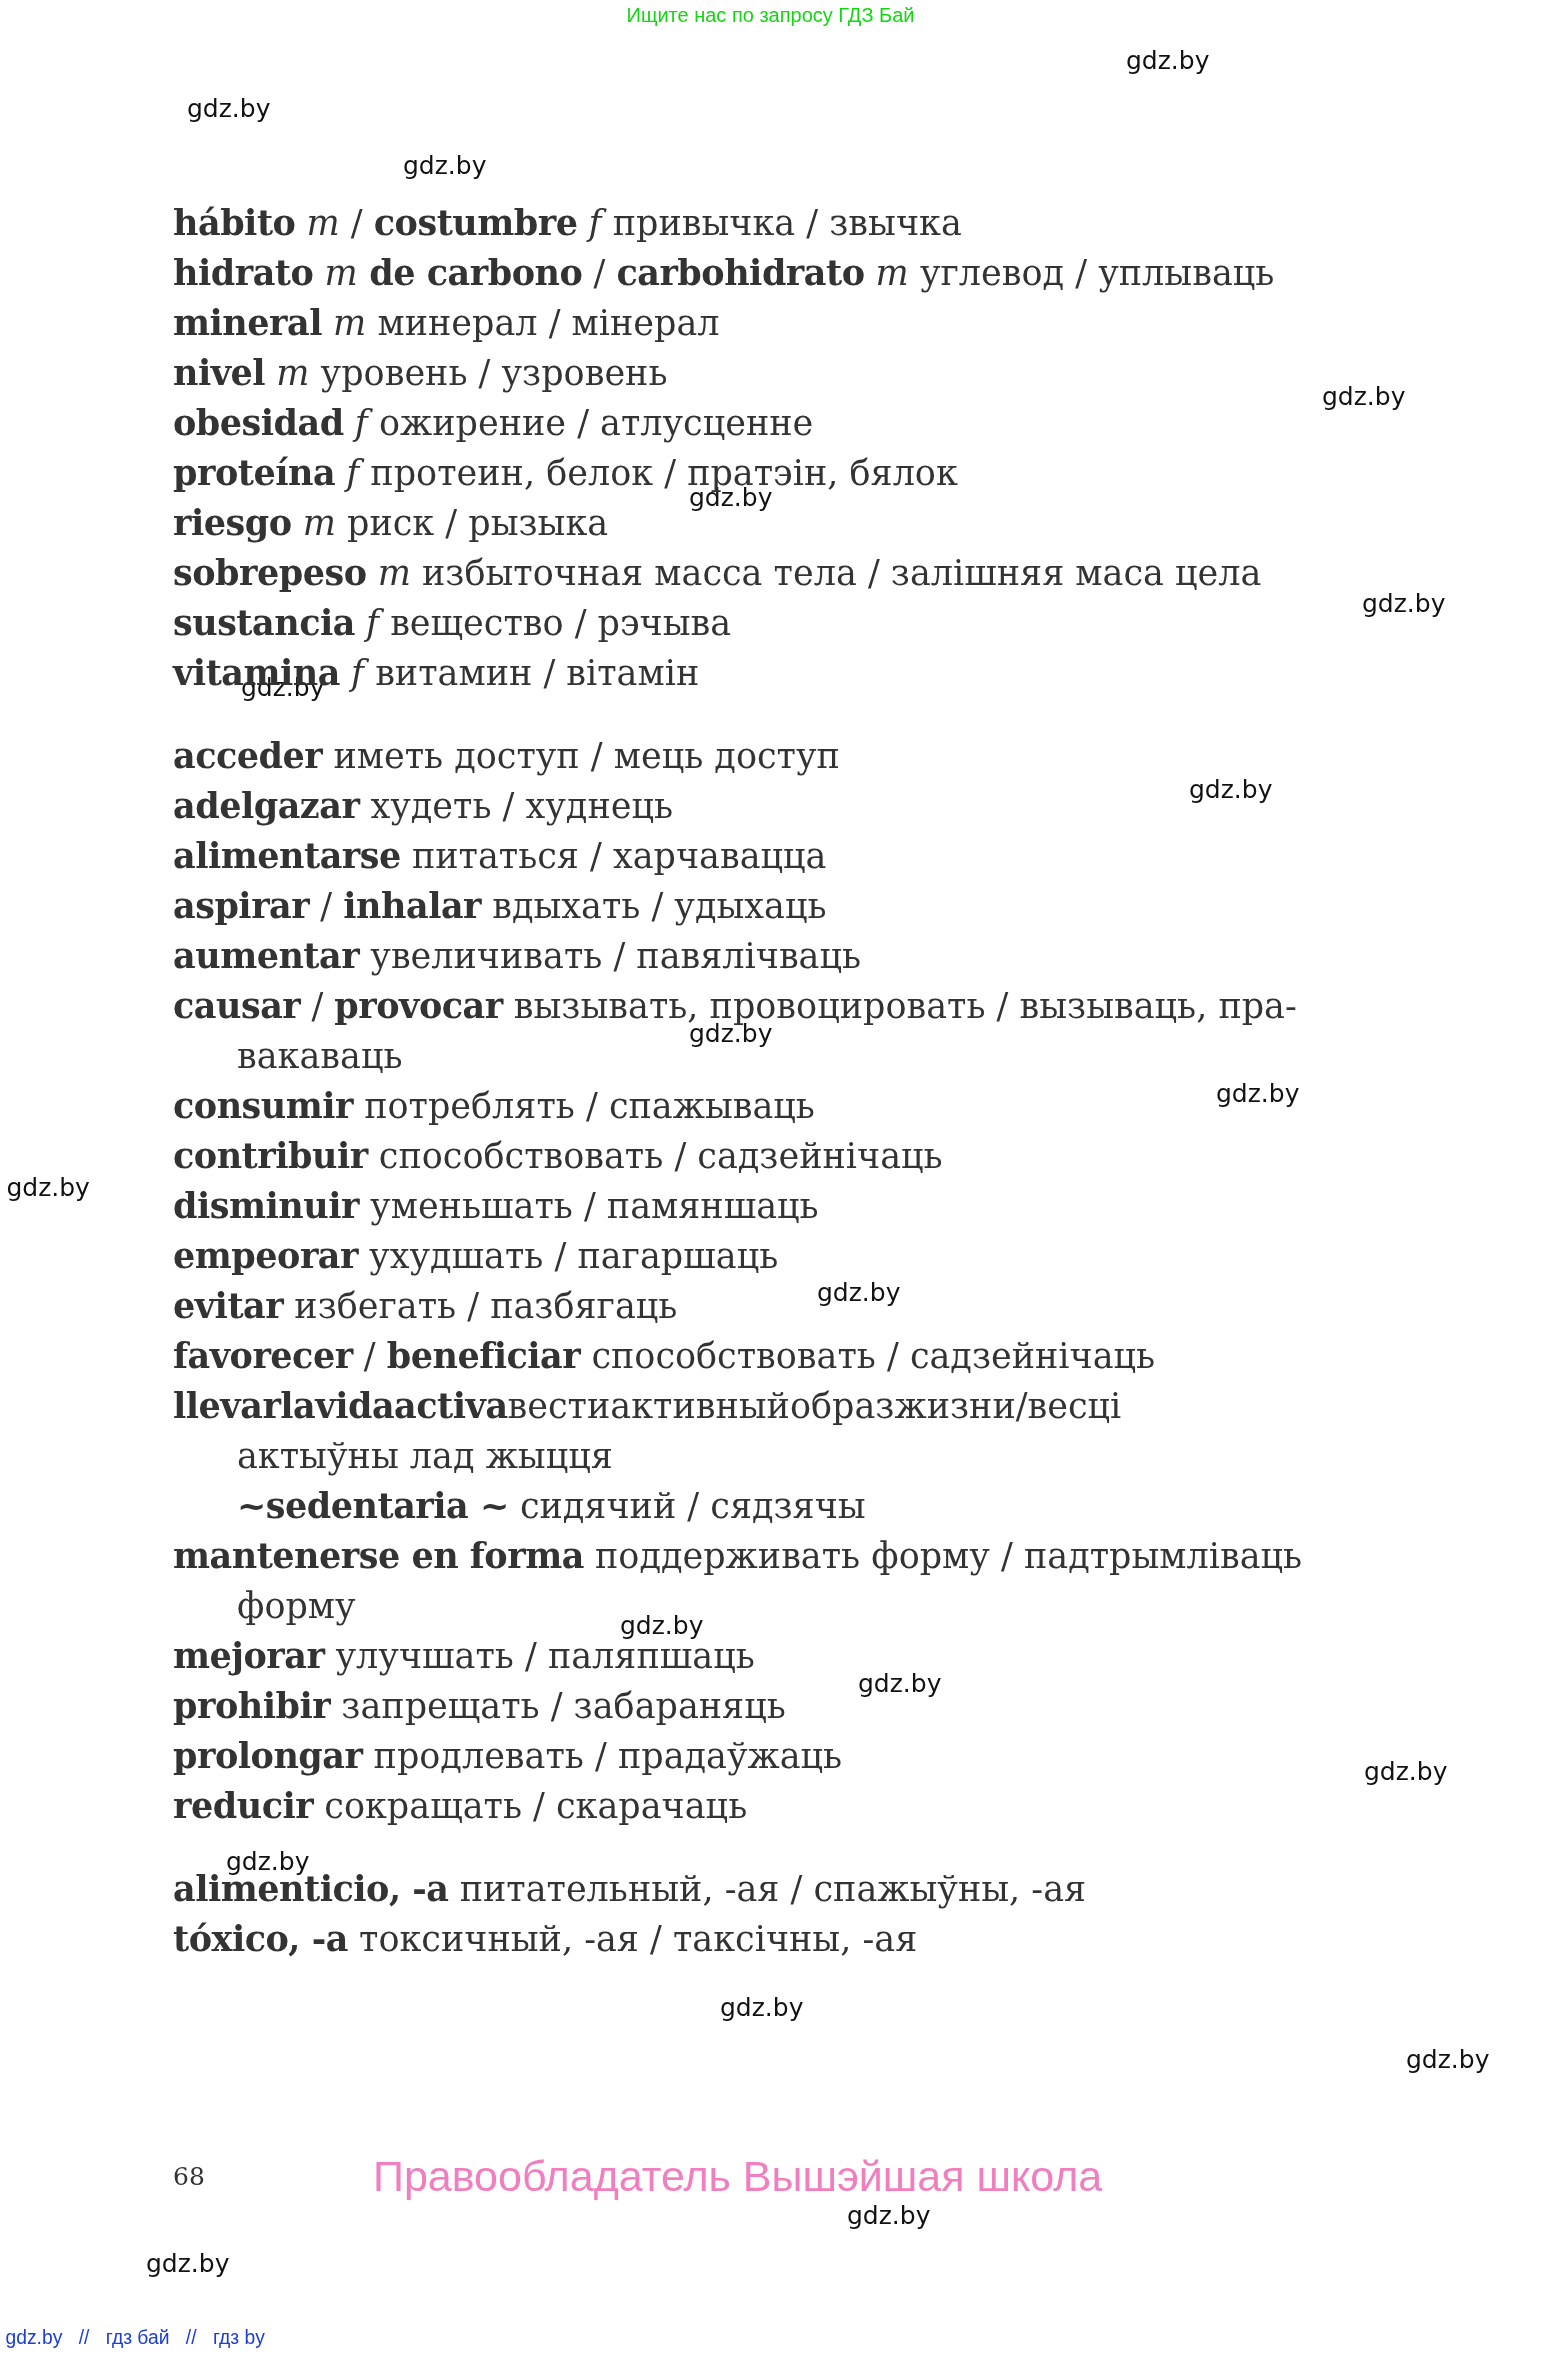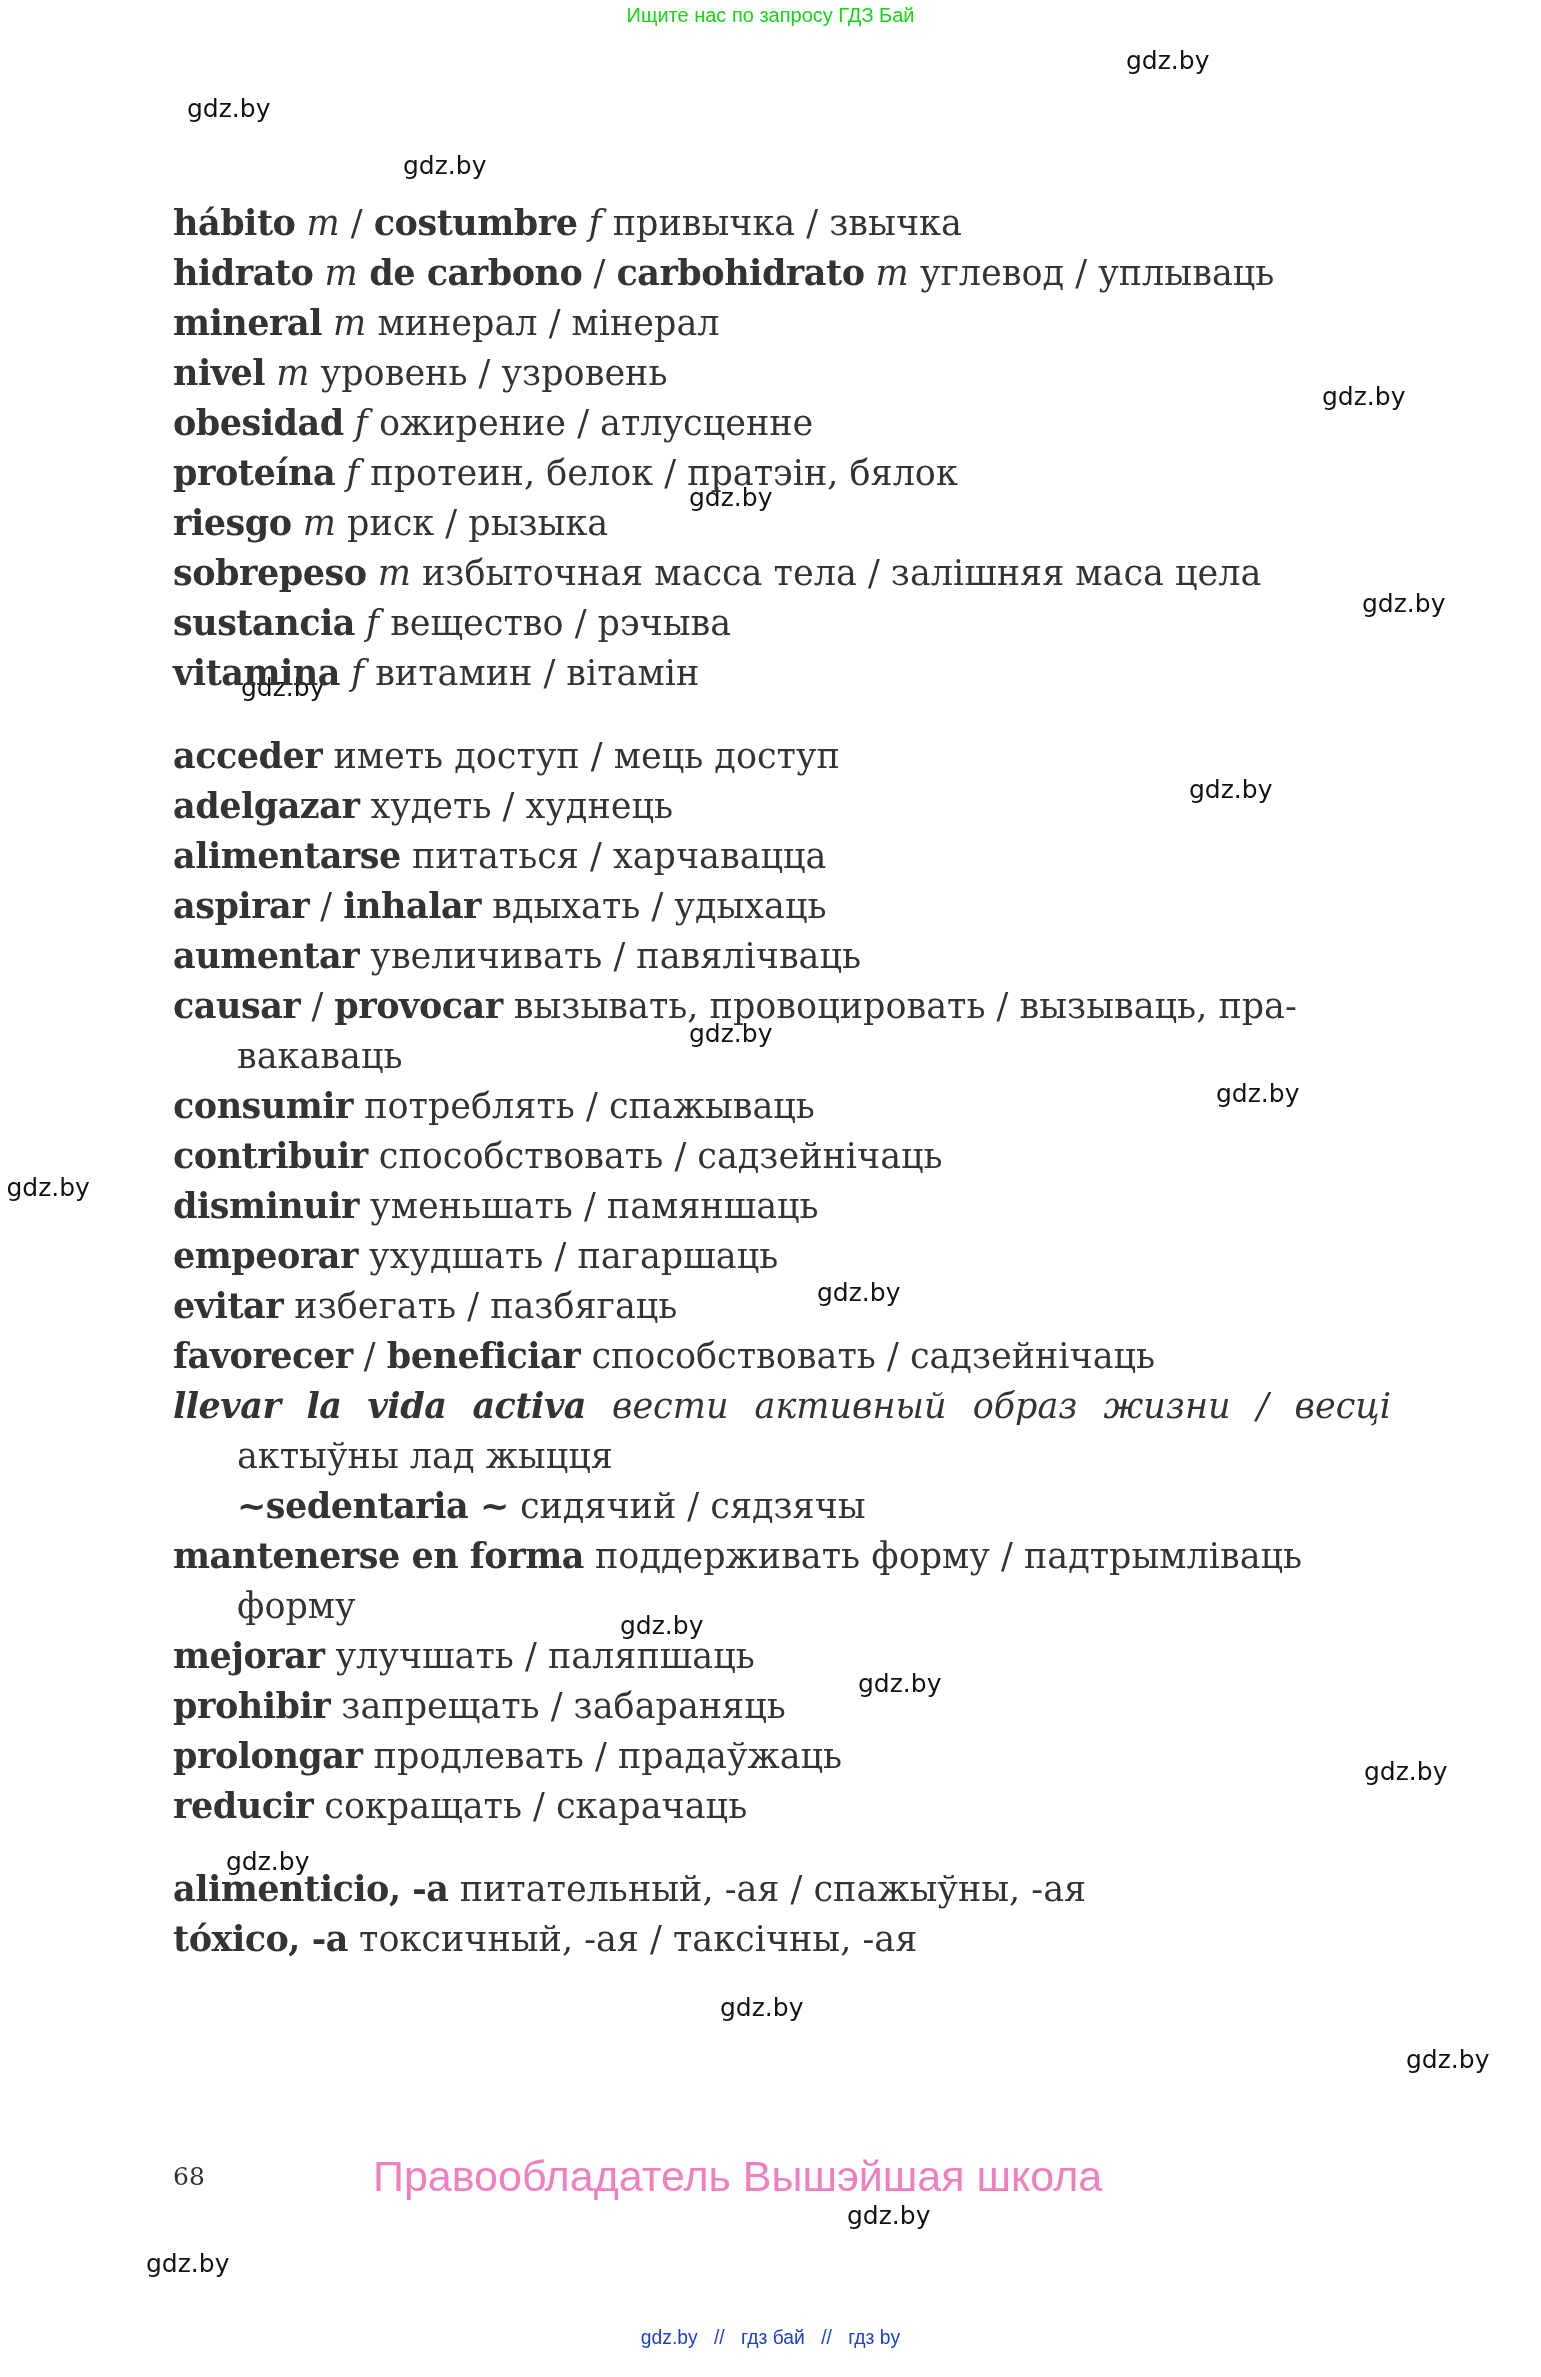--- a/index.html
+++ b/index.html
@@ -15,31 +15,31 @@
   .entries {
     position: absolute; left: 173px; top: 198px; width: 1231px;
     font-family: "DejaVu Serif", serif; font-size: 35px; color: #333333;
   }
   .entry { height: 50px; line-height: 50px; white-space: nowrap; }
   .entry.indent { padding-left: 64px; }
   .entry.gap { height: 33px; }
   .hw { font-weight: bold; letter-spacing: -0.5px; }
   .gr { font-style: italic; }
   .tr { }
-  .justify { display: flex; justify-content: space-between; width: 1218px; font-style: italic; }
+  .justify { display: flex; width: 1218px; }
   .page-num {
     position: absolute; left: 173px; top: 2162px; font-family: "DejaVu Serif", serif;
     font-size: 25px; color: #333333;
   }
   .publisher {
     position: absolute; left: 373px; top: 2152px; font-family: "Liberation Sans", sans-serif;
     font-size: 43px; color: #f07fbf; white-space: nowrap;
   }
   .footer-links {
-    position: absolute; left: 0; width: 1541px; top: 2327px; text-align: center;
+    position: absolute; left: 0; width: 1541px; top: 2327px; 
     font-family: "Liberation Sans", sans-serif; font-size: 19.3px; color: #1c3fd1;
   }
   .footer-links span { margin: 0 5.5px; }
 </style>
 </head>
 <body>
 
 <div class="top-banner">Ищите нас по запросу ГДЗ Бай</div>
 
 <div id="watermarks">

